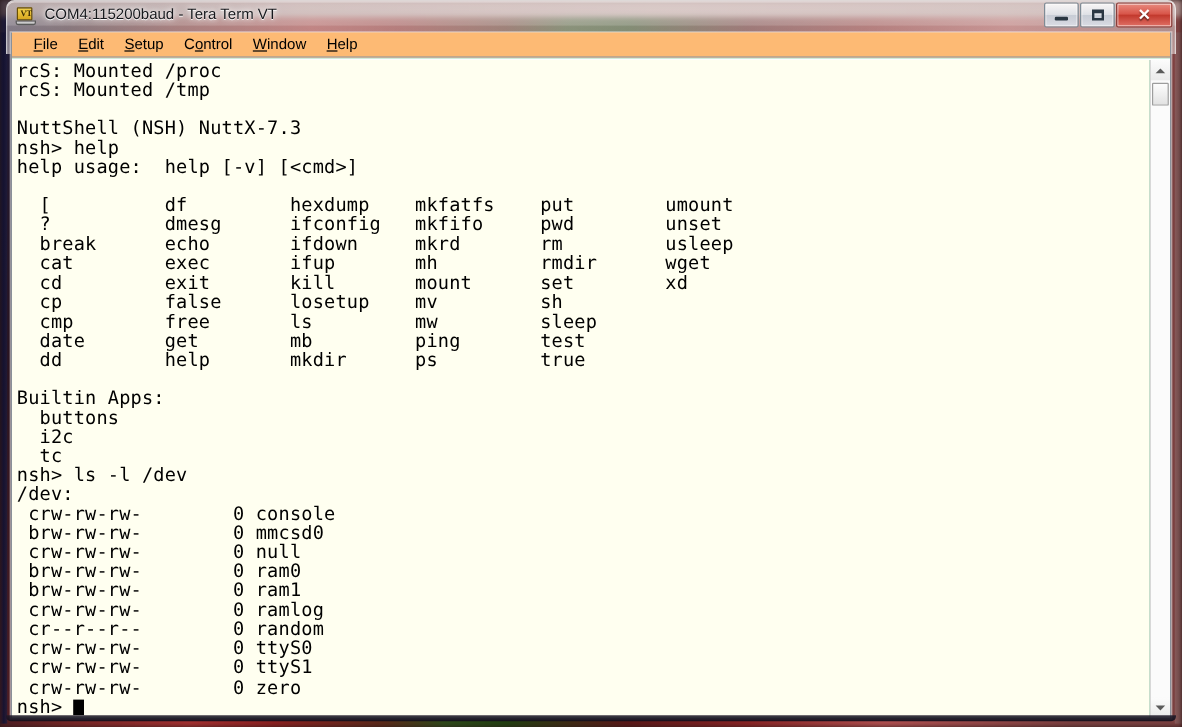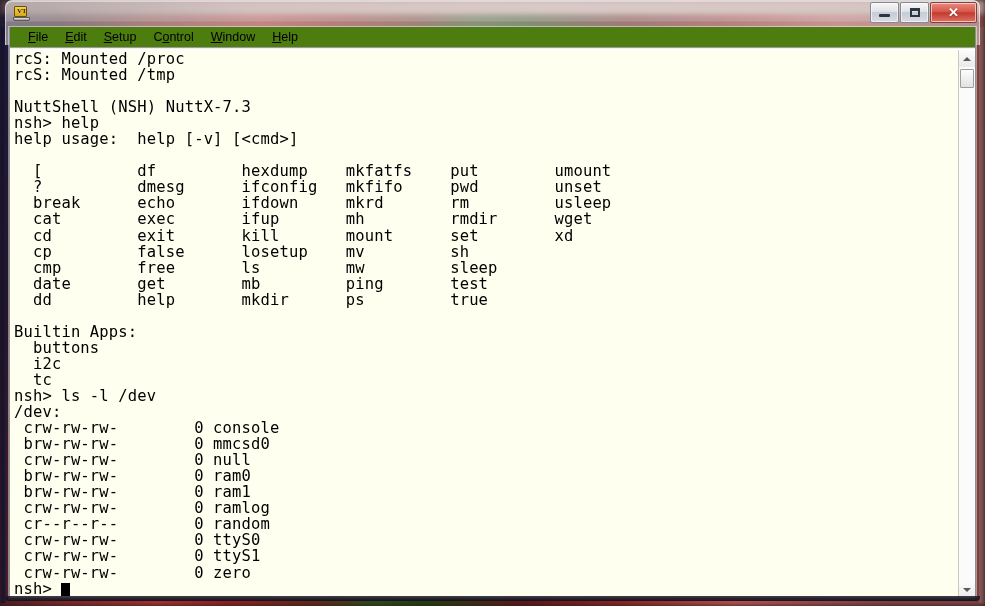--- a/index.html
+++ b/index.html
@@ -130,21 +130,21 @@
     background: #f0f0f0;
     border: 1px solid #8a9099;
     border-top: none;
     box-shadow: 0 0 0 1px rgba(255,255,255,0.45);
   }
 
   
   #menubar {
     position: relative;
     height: 21px;
-    background: #4d7c0f;
+    background: #fdba74;
     border-bottom: 1px solid #9a9a9a;
     display: flex;
     align-items: center;
     padding-left: 10px;
   }
   .menu-item {
     font-size: 12.5px;
     color: #000;
     padding: 2px 9px 2px 8px;
     cursor: default;
@@ -251,20 +251,21 @@
   <div id="win-left-edge"></div>
   <div id="win-right-edge"></div>
 
   <div id="titlebar">
     <div id="app-icon">
       <div class="mon">
           <i>VT</i>
         </div>
       <div class="base"></div>
     </div>
+    <div id="title-text">COM4:115200baud - Tera Term VT</div>
 
     <div id="win-buttons">
       <div class="winbtn">
         <div class="glyph">
             <div class="min-bar"></div>
           </div>
       </div>
       <div class="winbtn">
         <div class="glyph">
             <div class="max-sq"></div>

